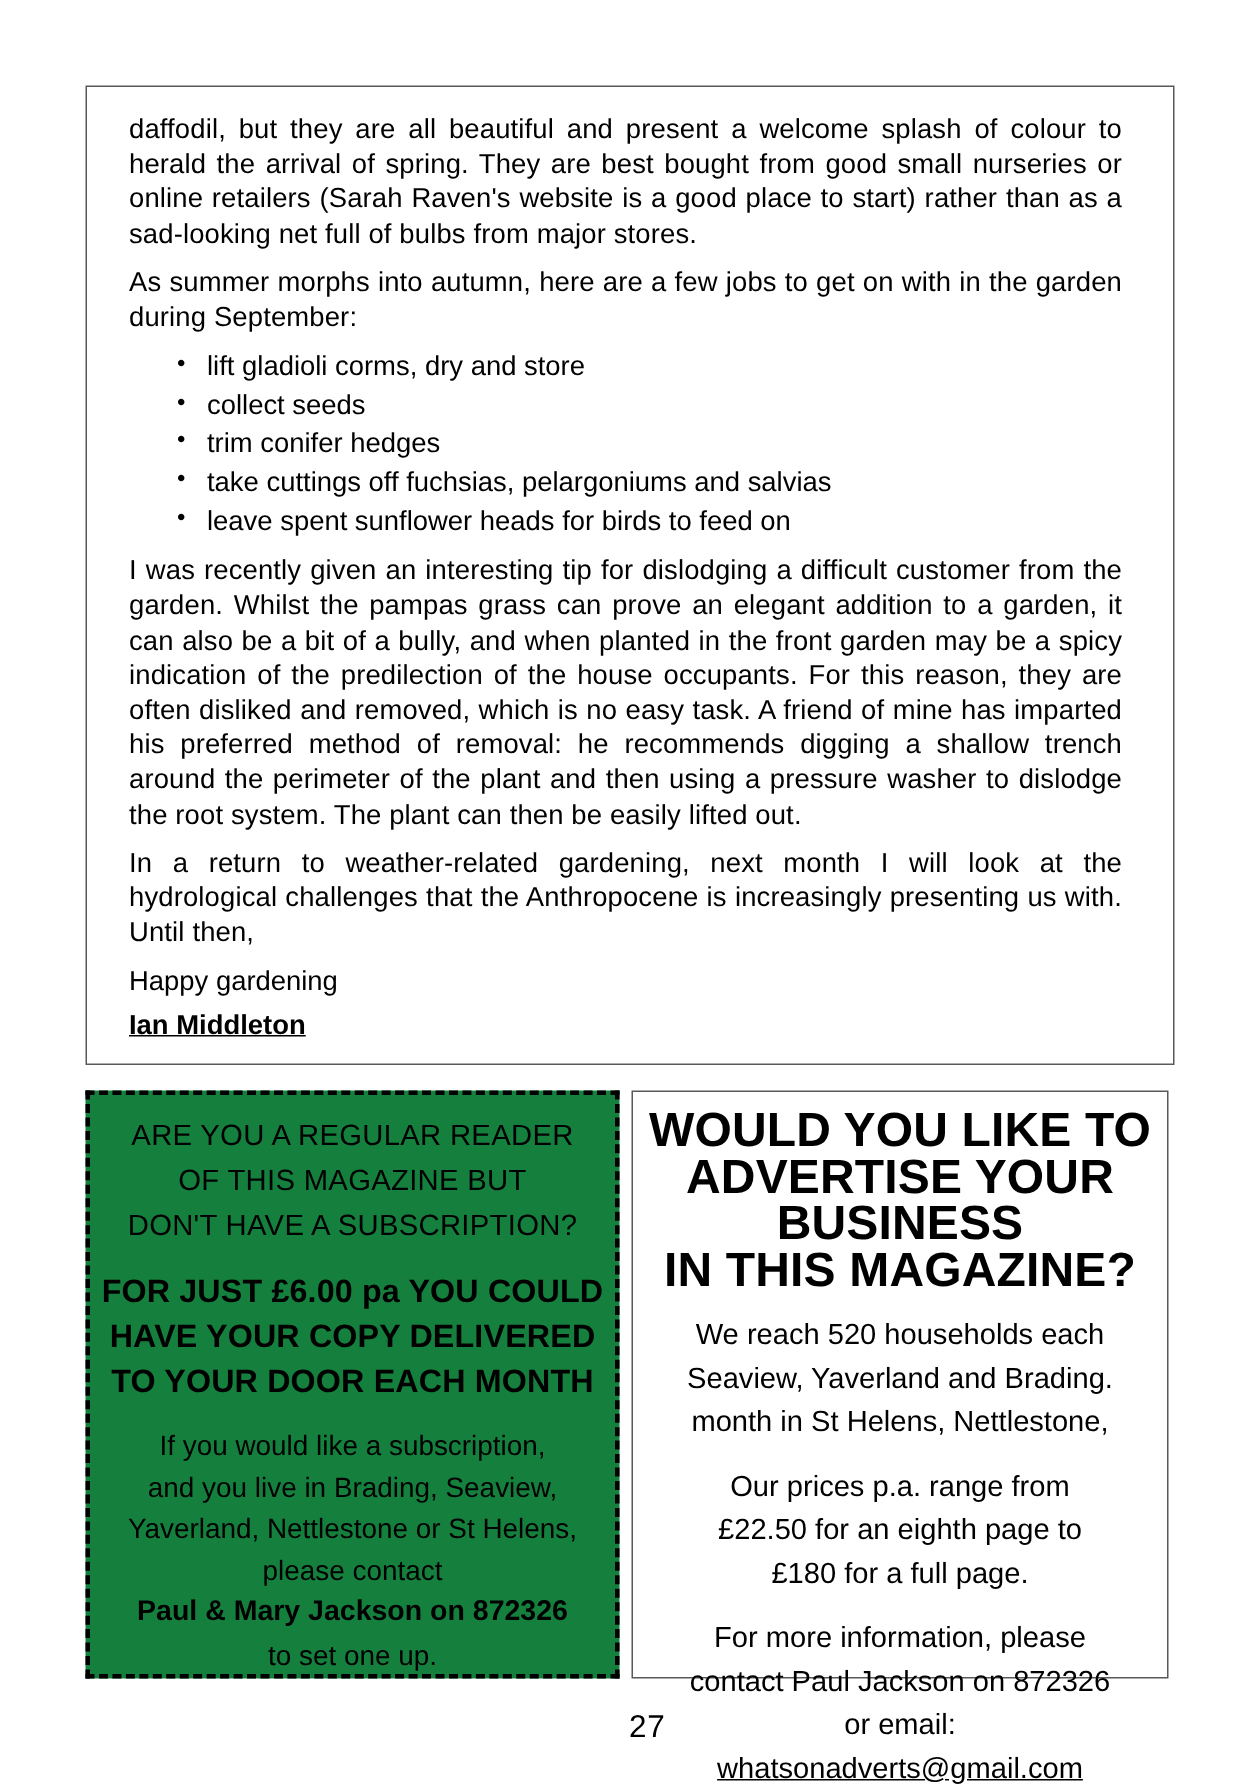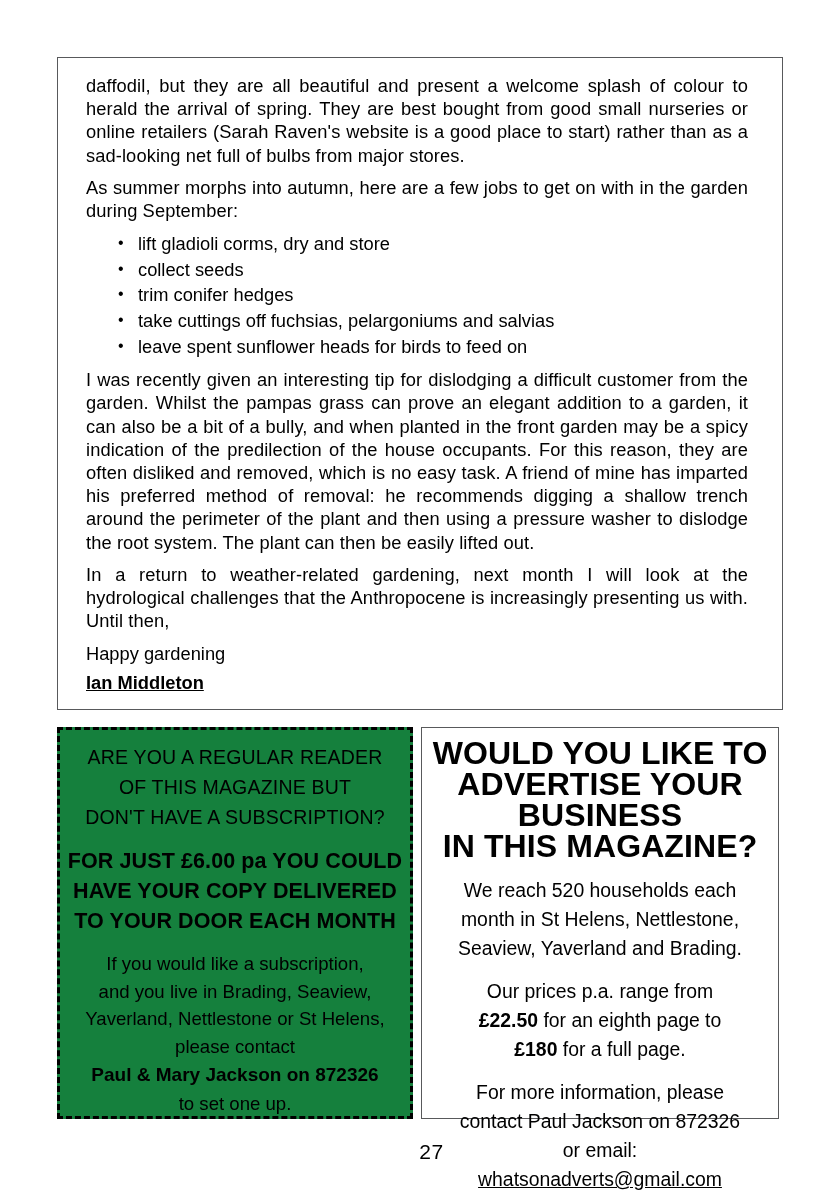--- a/index.html
+++ b/index.html
@@ -123,21 +123,21 @@
   #biz-advert .head {
     font-size: 32px;
     font-weight: bold;
     line-height: 31px;
     letter-spacing: 0.1px;
   }
   #biz-advert .body {
     font-size: 19.4px;
     line-height: 29px;
   }
-  #biz-advert .body b { font-weight: bold; text-align: right; }
+  #biz-advert .body b { font-weight: normal; text-align: right; }
   #biz-advert .email {
     font-size: 19.4px;
     line-height: 29px;
     text-decoration: underline;
   }
 
   
   #page-number {
     position: absolute;
     left: 12px;
@@ -199,22 +199,22 @@
 </div>
 
 <div id="biz-advert">
   <div class="head">WOULD YOU LIKE TO</div>
   <div class="head">ADVERTISE YOUR BUSINESS</div>
   <div class="head">IN THIS MAGAZINE?</div>
 
   <div class="gap-m"></div>
 
   <div class="body">We reach 520 households each</div>
+  <div class="body">Seaview, Yaverland and Brading.</div>
   <div class="body">month in St Helens, Nettlestone,</div>
-  <div class="body">Seaview, Yaverland and Brading.</div>
 
   <div class="gap-m"></div>
 
   <div class="body">Our prices p.a. range from</div>
   <div class="body"><b>£22.50</b><span> for an eighth page to</span></div>
   <div class="body"><b>£180</b><span> for a full page.</span></div>
 
   <div class="gap-m"></div>
 
   <div class="body">For more information, please</div>

